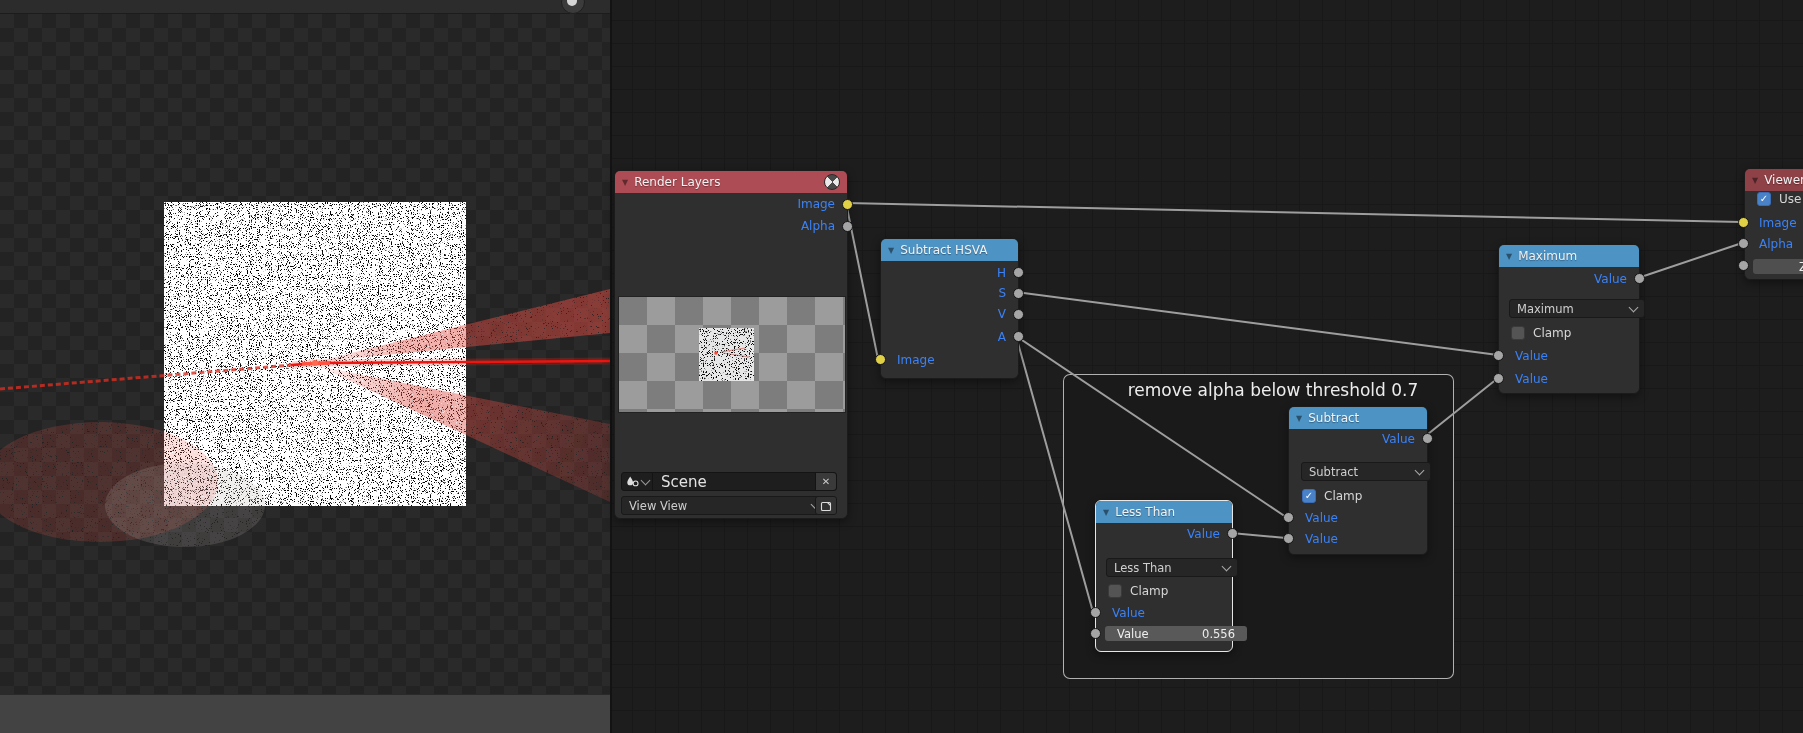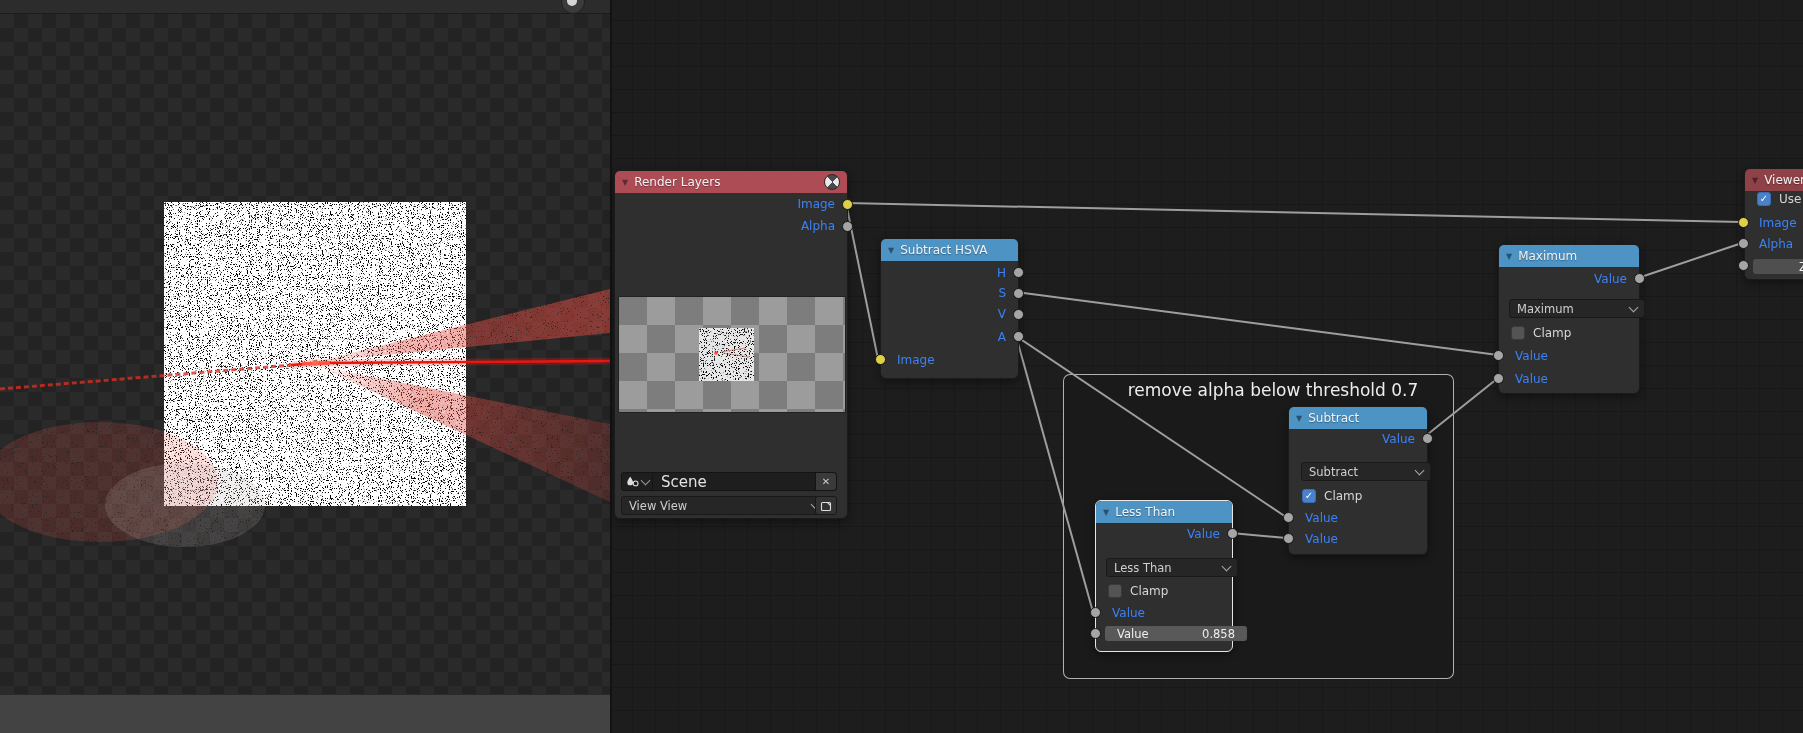--- a/index.html
+++ b/index.html
@@ -292,21 +292,21 @@
       <span class="chev"></span>
     </div>
     <div class="clamp-row" style="left:12px;top:83px;">
       <span class="checkbox"></span>
       <span>Clamp</span>
     </div>
     <span class="lab in" style="top:104px;">Value</span>
     <span class="socket sock-gray in-sock" style="top:106px;"></span>
     <div class="slider split" style="left:9px;top:125px;width:118px;">
       <span>Value</span>
-      <span>0.858</span>
+      <span>0.556</span>
     </div>
     <span class="socket sock-gray in-sock" style="top:127px;"></span>
   </div>
 
   <div class="node" style="left:1744px;top:168px;width:120px;height:110px;">
     <div class="node-header hdr-darkred">
       <span class="tri">▼</span>
       <span class="node-title">Viewer</span>
     </div>
     <div class="clamp-row" style="left:12px;top:23px;">

